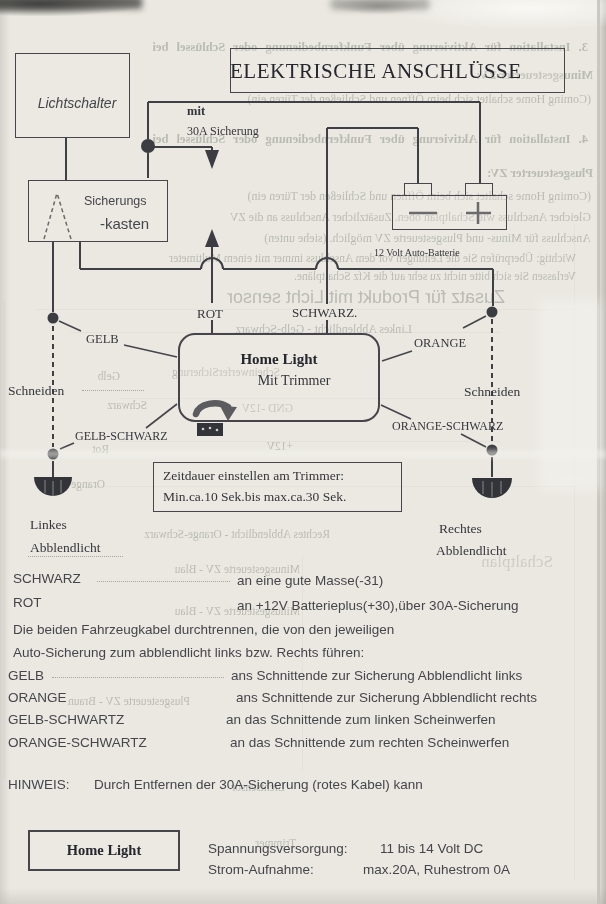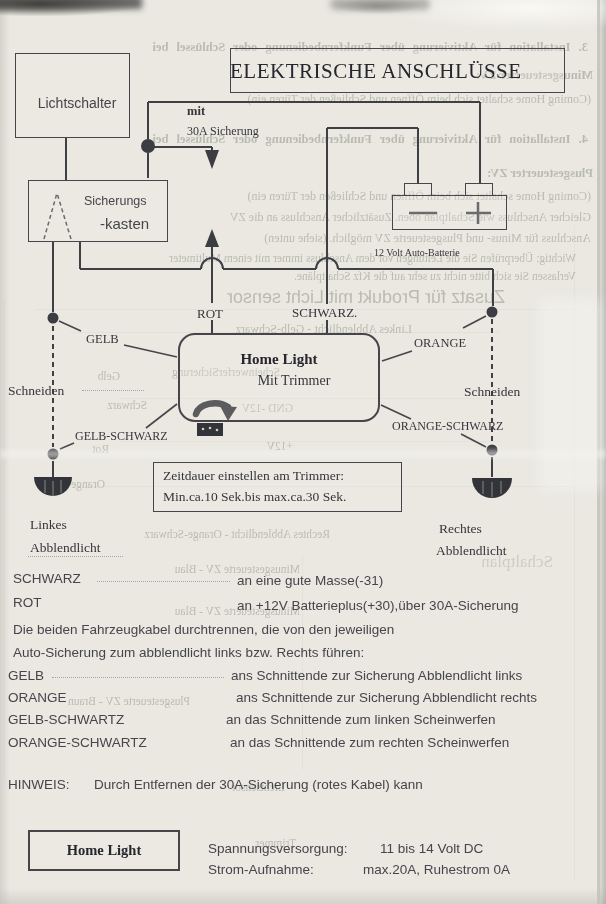--- a/index.html
+++ b/index.html
@@ -118,21 +118,21 @@
       <path d="M196,414 A19,13 0 0 1 228,407" stroke="#2b2b32" stroke-width="6.5" fill="none" stroke-linecap="round"></path>
       <polygon points="220,406 237,407 228,421" fill="#2b2b32"></polygon>
       <rect x="197" y="423" width="26" height="13" fill="#33333a"></rect>
       <circle cx="203" cy="429" r="1.3" fill="#cfcdc7"></circle>
       <circle cx="210" cy="428" r="1.3" fill="#cfcdc7"></circle>
       <circle cx="217" cy="430" r="1.3" fill="#cfcdc7"></circle>
     </g>
   </svg>
 
   <div class="bx" style="left:15px;top:53px;width:115px;height:85px;"></div>
-  <div class="t sans" style="left:15px;top:96px;width:124px;text-align:center;font-size:14px;">Lichtschalter</div>
+  <div class="t sans" style="left:15px;top:96px;width:124px;text-align:center;font-size:14px;font-style:italic;">Lichtschalter</div>
 
   <div class="bx" style="left:230px;top:48px;width:335px;height:45px;border-width:1.8px;"></div>
   <div class="t serif" style="left:230px;top:60px;width:285px;text-align:right;font-size:21px;letter-spacing:.5px;color:#26262e;">ELEKTRISCHE ANSCHLÜSSE</div>
 
   <div class="t serif" style="left:187px;top:104px;font-size:12.5px;font-weight:bold;">mit</div>
   <div class="t serif" style="left:187px;top:125px;font-size:12px;">30A Sicherung</div>
 
   <div class="bx" style="left:28px;top:180px;width:140px;height:62px;"></div>
   <div class="t sans" style="left:84px;top:194px;font-size:12.5px;">Sicherungs</div>
   <div class="t sans" style="left:100px;top:216px;font-size:15px;">-kasten</div>

